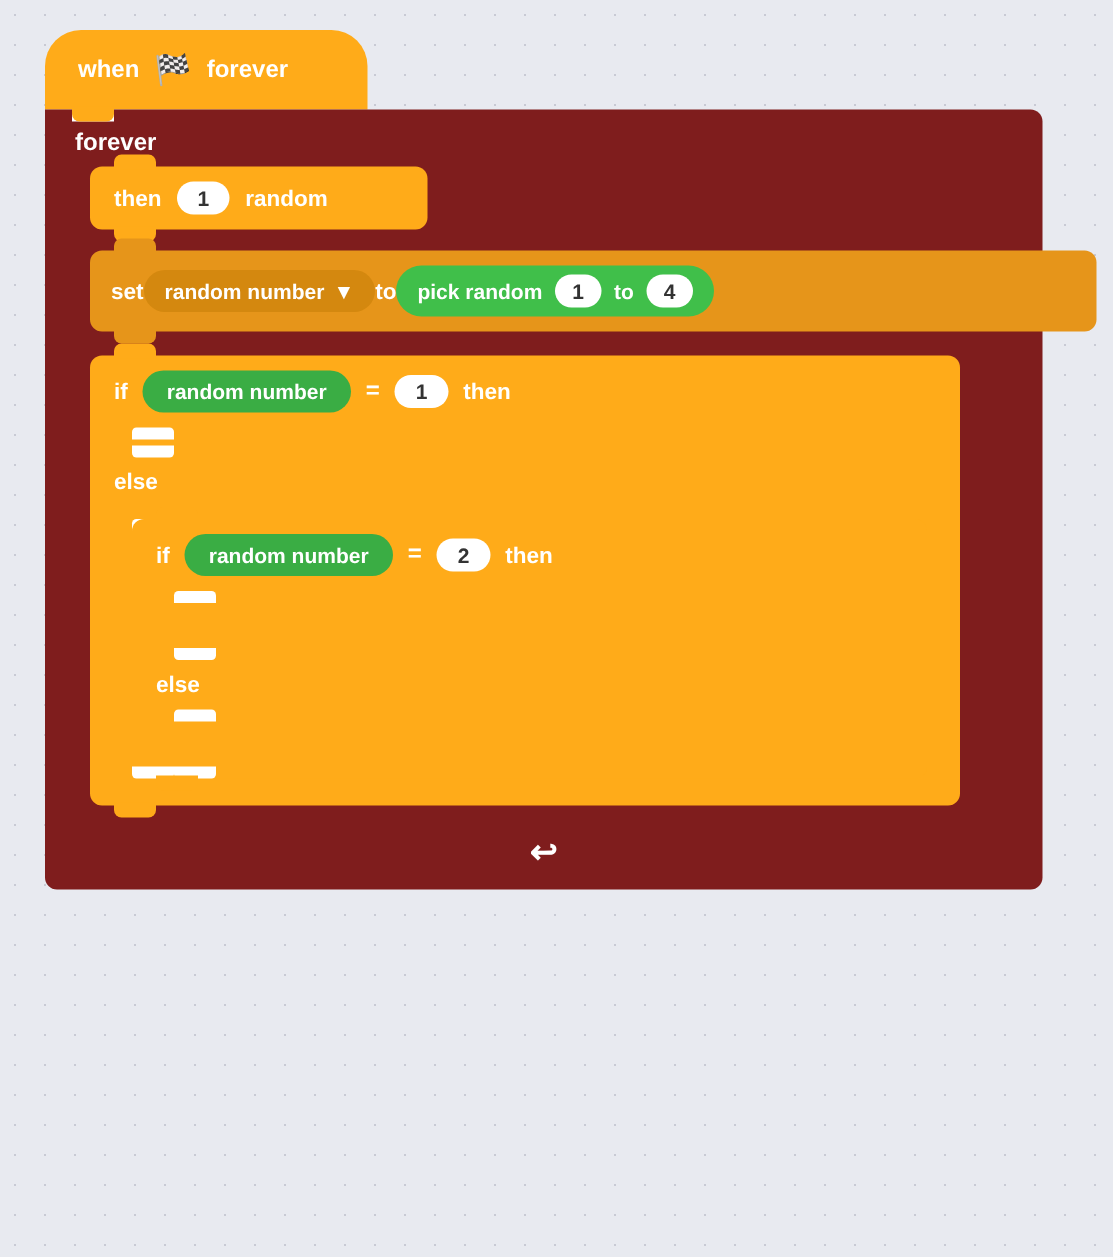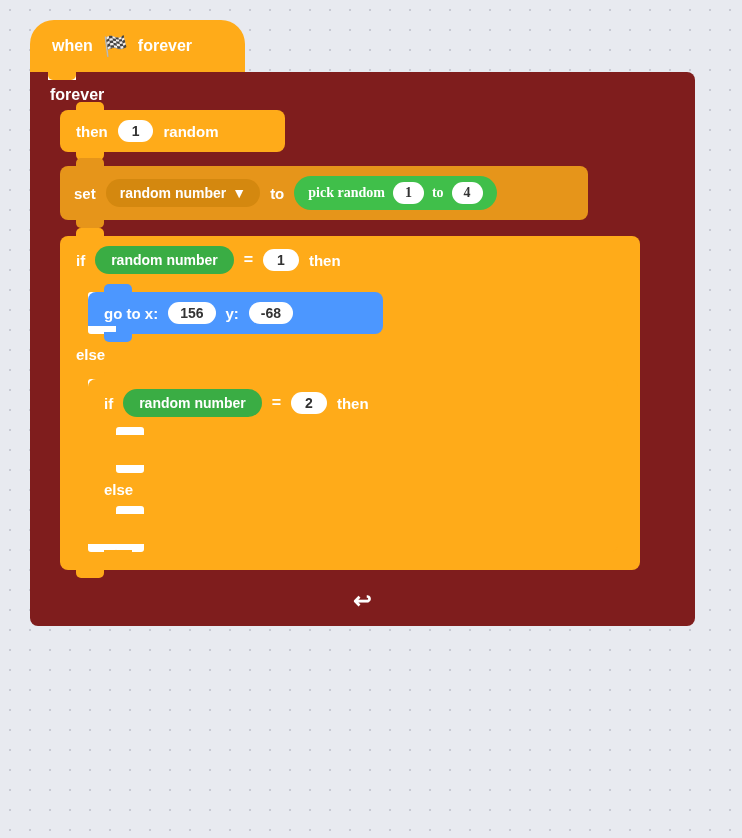--- a/index.html
+++ b/index.html
@@ -119,26 +119,25 @@
           ">1</span>
           <span>random</span>
         </div>
 
         <div style="
           background:#e6951a;
           border-radius:8px;
           padding:10px 14px;
           display:flex;
           align-items:center;
-          gap:10px;
           font-size:15px;
           font-weight:700;
           color:white;
           position:relative;
-          width:528px;
+          width:671px;
           margin-top:10px;
         ">
           <div style="position:absolute;top:-8px;left:16px;width:28px;height:10px;background:#e6951a;border-radius:5px 5px 0 0;z-index:5;"></div>
           <div style="position:absolute;bottom:-8px;left:16px;width:28px;height:10px;background:#e6951a;border-radius:0 0 5px 5px;z-index:5;"></div>
           <span>set</span>
           <div style="
             background:#d4880f;
             border-radius:14px;
             padding:6px 14px;
             display:flex;
@@ -156,21 +155,20 @@
           <div style="
             background:#40bf4a;
             border-radius:20px;
             padding:6px 14px;
             display:flex;
             align-items:center;
             gap:8px;
             font-size:14px;
             font-weight:700;
             color:white;
-            font-family:Liberation Serif, serif;
           ">
             <span>pick random</span>
             <span style="
               background:white;
               border-radius:12px;
               color:#333;
               padding:3px 12px;
               font-weight:700;
               font-size:14px;
             ">1</span>
@@ -220,56 +218,20 @@
               font-weight:700;
               font-size:14px;
             ">1</span>
             <span>then</span>
           </div>
 
           <div style="margin-left:28px; min-height:20px; position:relative;">
 
             <div style="position:absolute;top:0;left:0;width:28px;height:8px;background:white;border-radius:3px 3px 0 0;"></div>
 
-            <div style="
-              background:#4c97ff;
-              border-radius:8px;
-              padding:10px 16px;
-              display:flex;
-              align-items:center;
-              gap:10px;
-              font-size:15px;
-              font-weight:700;
-              color:white;
-              width:295px;
-              position:relative;
-              margin-top:8px;
-              margin-bottom:4px;
-            ">
-              <div style="position:absolute;top:-8px;left:16px;width:28px;height:10px;background:#4c97ff;border-radius:5px 5px 0 0;z-index:5;"></div>
-              <div style="position:absolute;bottom:-8px;left:16px;width:28px;height:10px;background:#4c97ff;border-radius:0 0 5px 5px;z-index:5;"></div>
-              <span>go to x:</span>
-              <span style="
-                background:white;
-                border-radius:12px;
-                color:#333;
-                padding:3px 12px;
-                font-weight:700;
-                font-size:14px;
-              ">156</span>
-              <span>y:</span>
-              <span style="
-                background:white;
-                border-radius:12px;
-                color:#333;
-                padding:3px 12px;
-                font-weight:700;
-                font-size:14px;
-              ">-68</span>
-            </div>
 
             <div style="position:absolute;bottom:0;left:0;width:28px;height:8px;background:white;border-radius:0 0 3px 3px;"></div>
           </div>
 
           <div style="padding:8px 16px;font-size:15px;font-weight:700;color:white;">
             <span>else</span>
           </div>
 
           <div style="margin-left:28px; position:relative;">
             <div style="position:absolute;top:0;left:0;width:28px;height:8px;background:white;border-radius:3px 3px 0 0;"></div>

